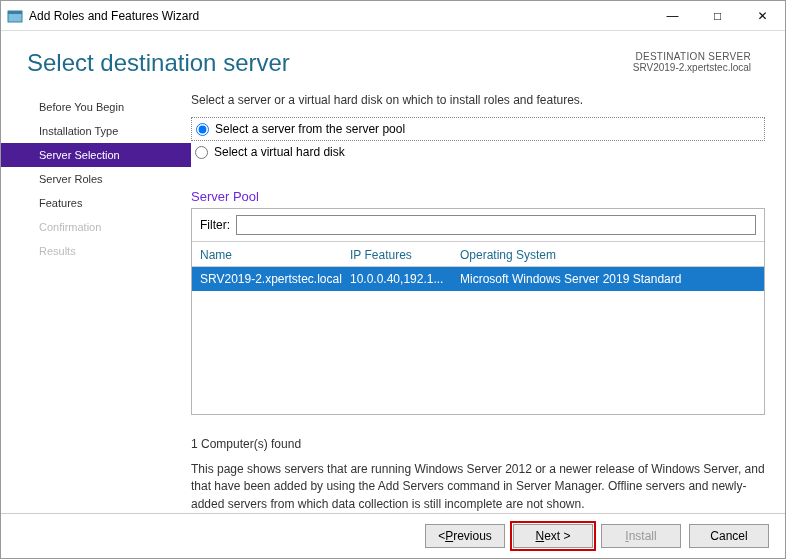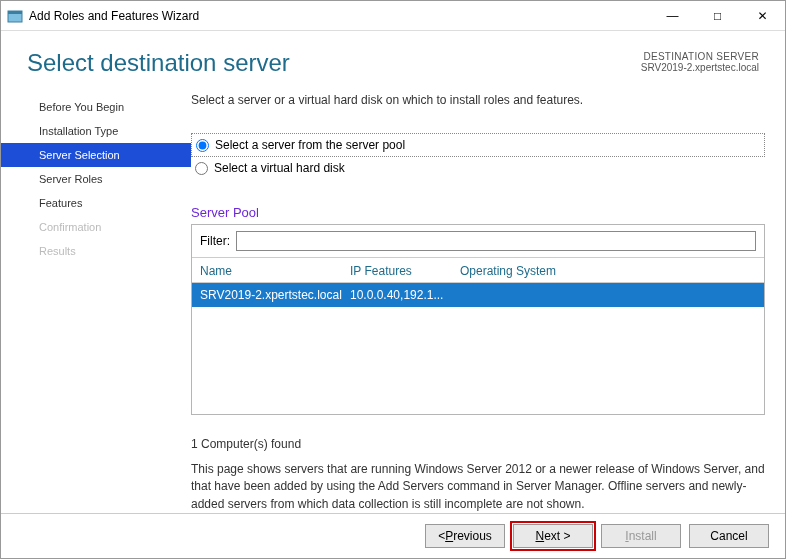--- a/index.html
+++ b/index.html
@@ -28,21 +28,21 @@
   }
   .titlebar .title { flex: 1; font-size: 12px; }
   .winbtn {
     width: 45px; height: 30px;
     display: flex; align-items: center; justify-content: center;
     font-family: "Segoe UI Symbol", sans-serif;
     font-size: 12px;
   }
   .header {
     display: flex;
-    padding: 18px 26px 10px 26px;
+    padding: 18px 34px 10px 26px;
     align-items: flex-start;
   }
   .header h1 {
     font-size: 24px;
     font-weight: 300;
     color: #1e6b8c;
     flex: 1;
   }
   .dest {
     text-align: right;
@@ -61,32 +61,32 @@
     width: 190px;
     padding-top: 8px;
   }
   .sidebar .step {
     padding: 6px 10px 6px 38px;
     font-size: 11px;
     color: #333;
     cursor: default;
   }
   .sidebar .step.active {
-    background: #1d4ed8;
+    background: #4c1d95;
     color: #fff;
   }
   .sidebar .step.disabled { color: #bbb; }
   .main {
     flex: 1;
     padding-top: 6px;
     display: flex;
     flex-direction: column;
     overflow: hidden;
   }
-  .main .intro { margin-bottom: 26px; color: #333; }
+  .main .intro { margin-bottom: 10px; color: #333; }
   .radios { border: 1px dotted #888; padding: 2px 4px; margin-bottom: 2px; }
   .radio-row { display: flex; align-items: center; gap: 6px; margin: 2px 0; }
   .radio-row input { margin: 0; }
   .pool-label { margin-top: 28px; margin-bottom: 4px; color: #6d28d9; font-size: 13px; }
   .pool-box {
     border: 1px solid #b5b5b5;
     display: flex; flex-direction: column;
     height: 241px;
   }
   .filter-row {
@@ -200,20 +200,21 @@
       </div>
       <div class="grid-head">
         <div class="col-name">Name</div>
         <div class="col-ip">IP Features</div>
         <div class="col-os">Operating System</div>
       </div>
       <div class="grid-body">
         <div class="grid-row">
           <div class="col-name">SRV2019-2.xpertstec.local</div>
           <div class="col-ip">10.0.0.40,192.1...</div>
+          <div class="col-os">Microsoft Windows Server 2019 Standard</div>
         </div>
       </div>
     </div>
 
     <div class="found">1 Computer(s) found</div>
     <div class="note">This page shows servers that are running Windows Server 2012 or a newer release of Windows Server, and that have been added by using the Add Servers command in Server Manager. Offline servers and newly-added servers from which data collection is still incomplete are not shown.</div>
   </div>
 </div>
 
 <div class="footer">

